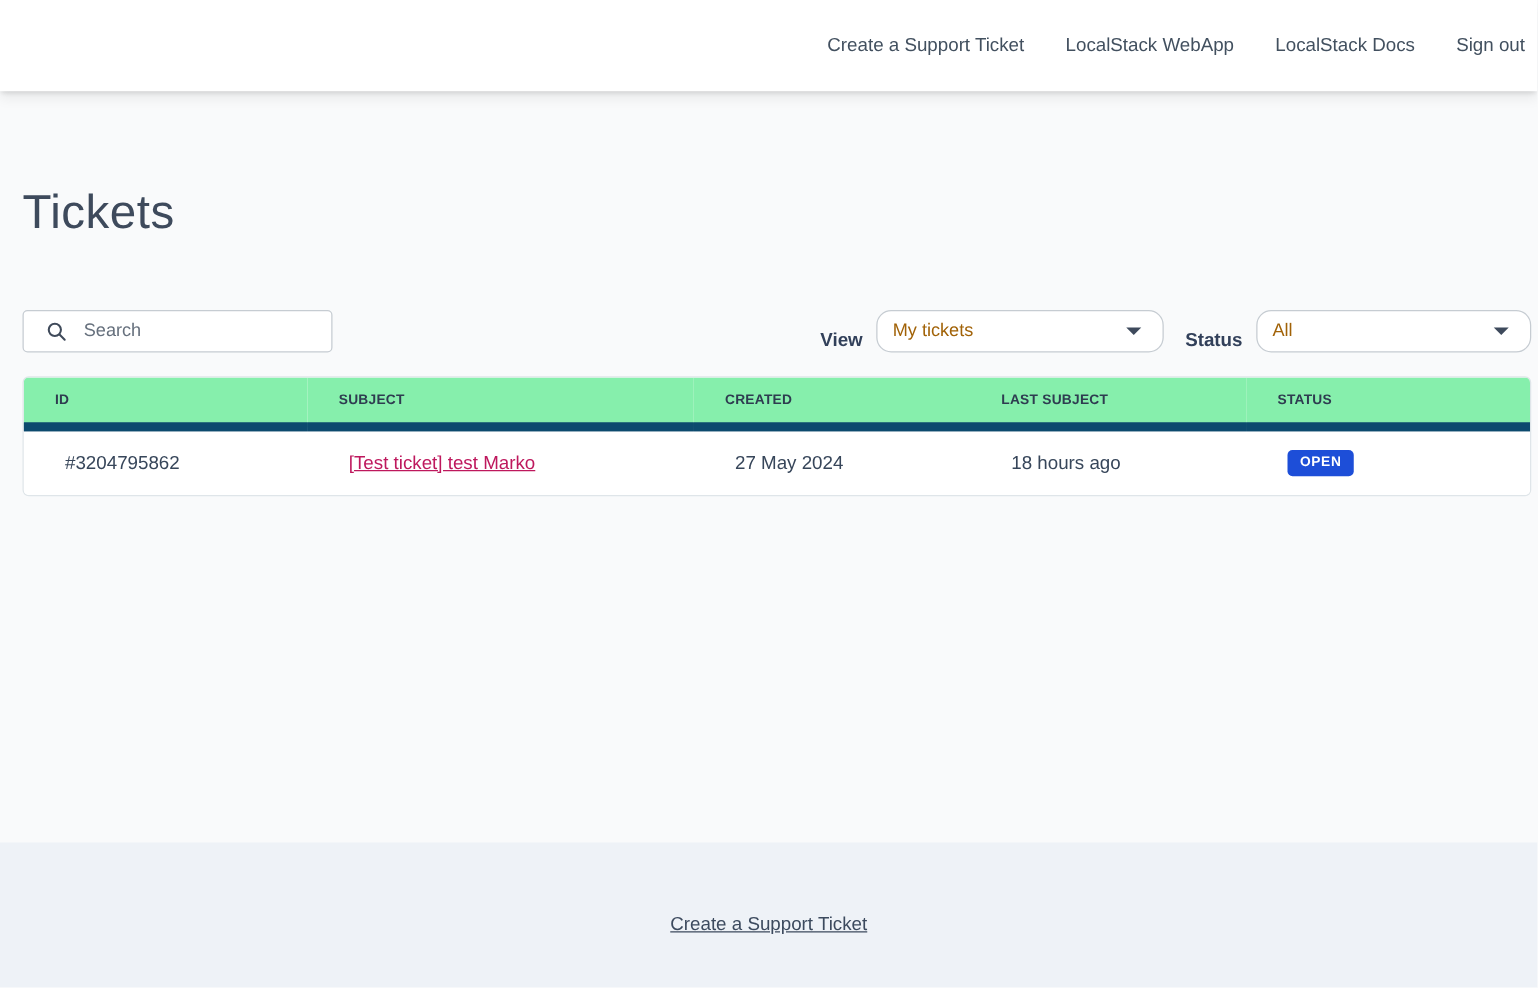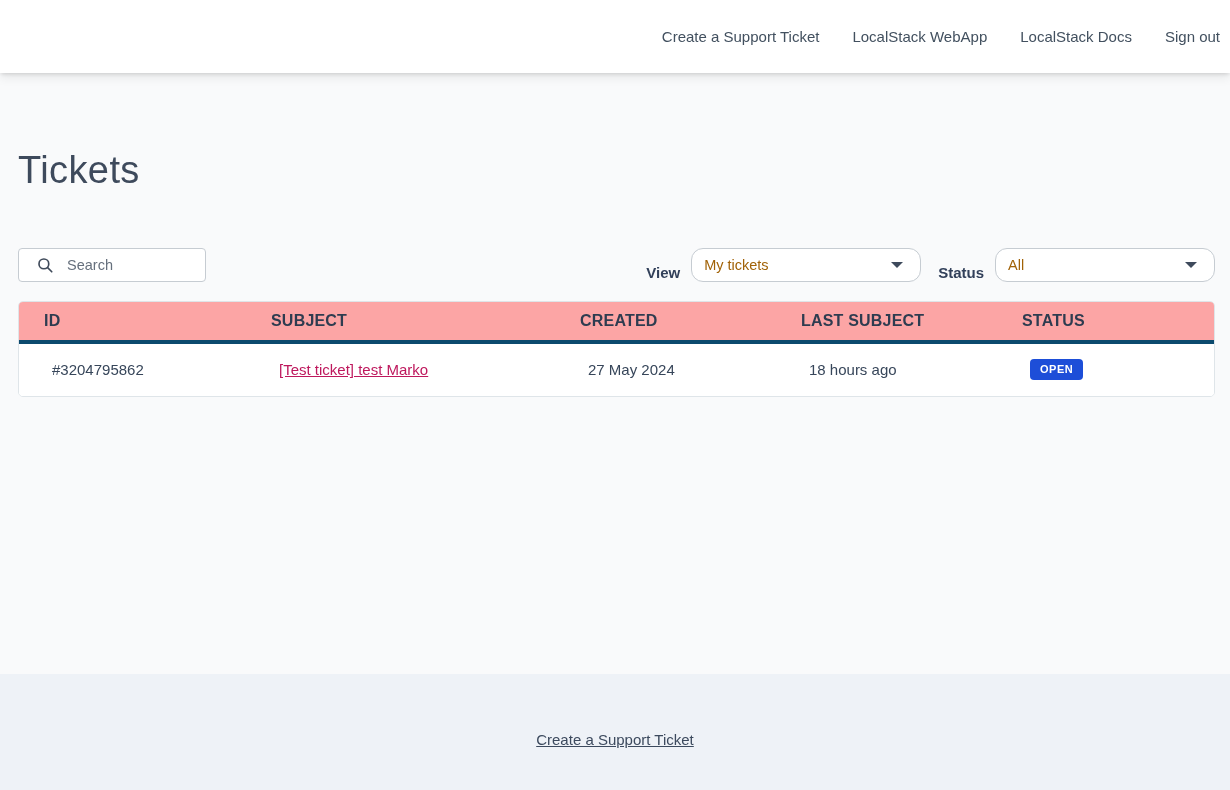--- a/index.html
+++ b/index.html
@@ -21,30 +21,30 @@
     box-shadow: 0 2px 4px -1px rgba(0,0,0,.14), 0 5px 10px rgba(0,0,0,.07);
     position: relative; z-index: 2;
   }
   .logo { display: flex; align-items: center; gap: 8px; }
   .logo-mark { width: 36px; height: 42px; display: block; }
   .logo-text { font-size: 23px; font-weight: bold; color: #3d2e80; letter-spacing: .2px; }
   .nav { margin-left: auto; display: flex; align-items: center; gap: 33px; }
   .nav a { color: #42505f; font-size: 15px; text-decoration: none; cursor: pointer; white-space: nowrap; }
 
   
-  main { flex: 1 1 auto; padding: 0 15px 0 18px; overflow: hidden; }
+  main { flex: 1 1 auto; padding: 0 5px 0 18px; overflow: hidden; }
   h1.page-title {
     margin: 78px 0 0;
     font-size: 38px; font-weight: 400;
     color: #3e4a5c; line-height: 1.05; letter-spacing: .4px;
   }
 
   .toolbar { margin-top: 57px; display: flex; align-items: center; }
   .search {
-    width: 188px; height: 34px;
+    width: 248px; height: 34px;
     border: 1px solid #c6ccd2; border-radius: 4px;
     background: #fff; display: flex; align-items: center;
     padding: 0 8px;
   }
   .search svg { width: 18px; height: 18px; margin: 0 11px 0 9px; flex: 0 0 auto; }
   .search input {
     border: none; outline: none; background: transparent;
     flex: 1; min-width: 0;
     font-family: "Liberation Sans", sans-serif;
     font-size: 14.5px; color: #3e4a5c;
@@ -71,25 +71,25 @@
   }
 
   
   .table-wrap {
     margin-top: 19px; background: #fff;
     border: 1px solid #dfe5e9; border-radius: 5px;
     overflow: hidden;
   }
   table { width: 100%; border-collapse: collapse; table-layout: fixed; }
   thead th {
-    height: 40px; background: #fca5a5;
+    height: 40px; background: #86efac;
     text-align: left; vertical-align: middle;
-    font-size: 16px; font-weight: bold; color: #2e3c50;
+    font-size: 11px; font-weight: bold; color: #2e3c50;
     letter-spacing: .2px; padding: 0 0 0 25px;
-    border-bottom: 4px solid #0c4a6e;
+    border-bottom: 7px solid #0c4a6e;
   }
   tbody td {
     height: 54px; vertical-align: middle;
     font-size: 15px; color: #37465a;
     padding: 0 0 0 33px; background: #fff;
   }
   .subject-link { color: #be185d; text-decoration: underline; cursor: pointer; }
   .badge {
     display: inline-block;
     background: #1d4ed8; color: #fff;

